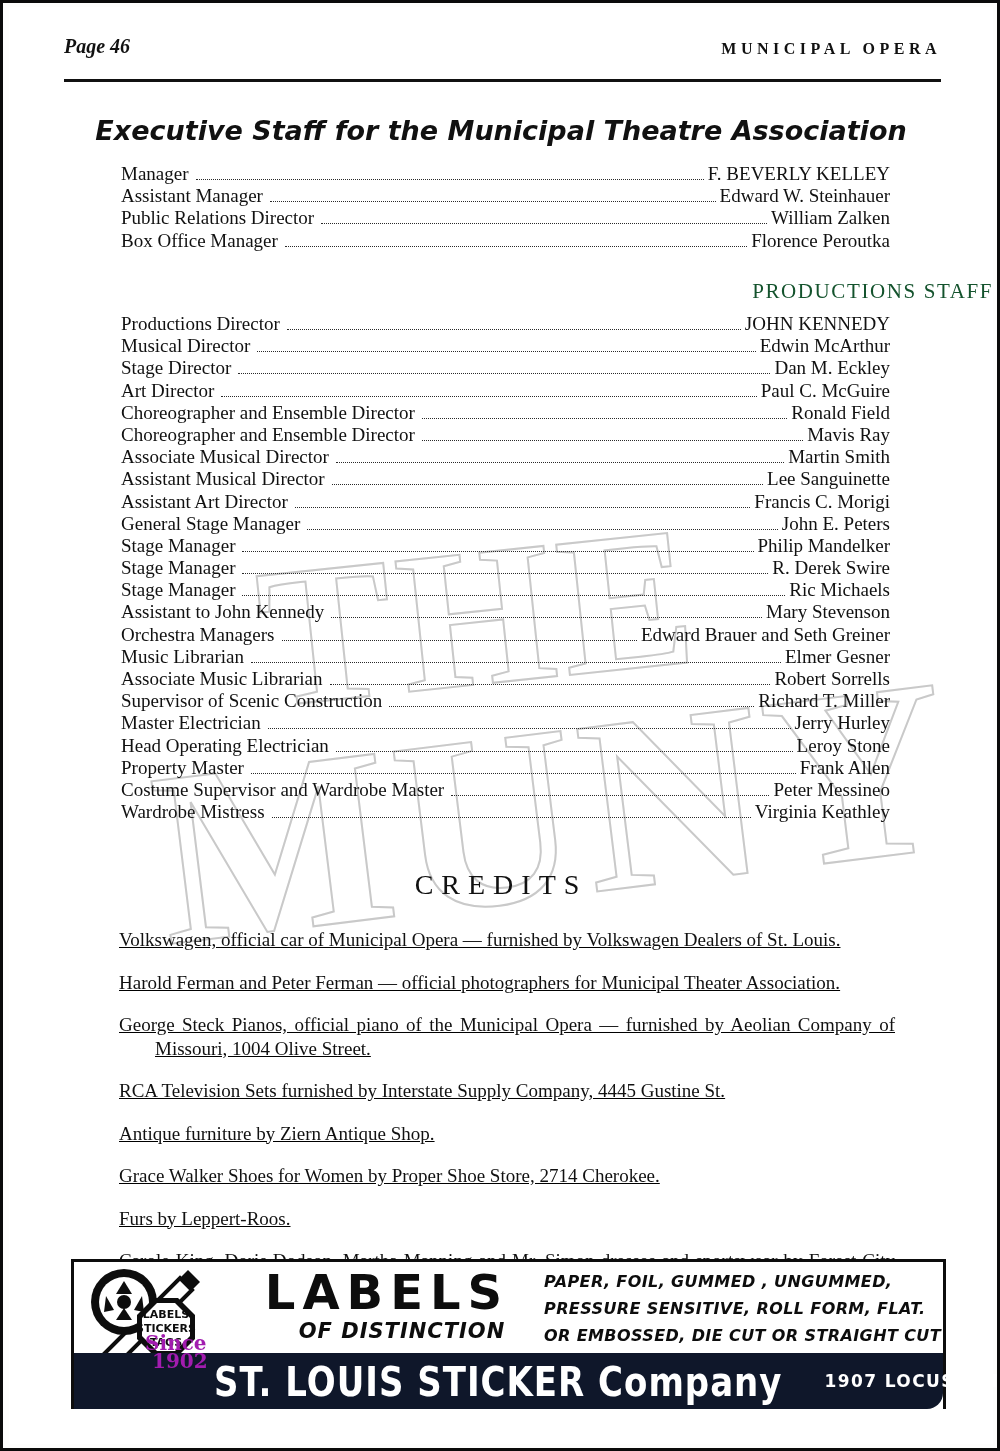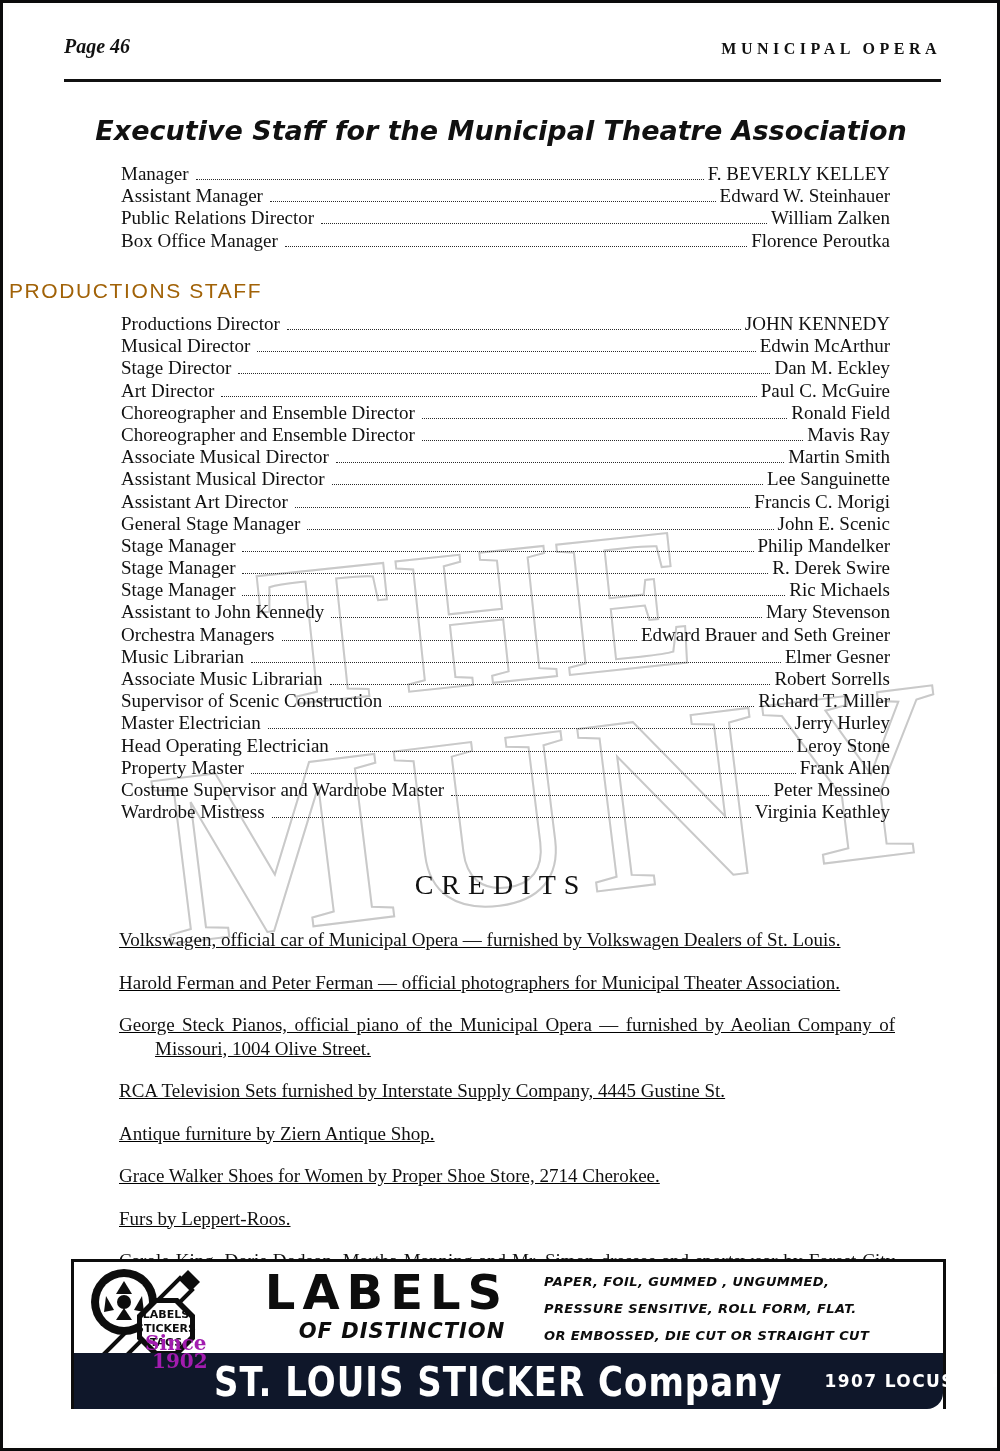--- a/index.html
+++ b/index.html
@@ -106,25 +106,25 @@
     font-size: 27px;
     color: #111;
     letter-spacing: 0px;
   }
   .prod-title {
     position: absolute;
     z-index: 2;
     left: 0;
     right: 0;
     top: 272px;
-    text-align: left;
+    text-align: right;
     font-size: 21px;
     letter-spacing: 1.6px;
-    color: #a16207;
-    font-family: Liberation Sans, sans-serif;
+    color: #14532d;
+    font-family: Liberation Serif, serif;
   }
   .credits-title {
     position: absolute;
     z-index: 2;
     left: 0;
     right: 0;
     top: 862px;
     text-align: center;
     font-size: 28px;
     letter-spacing: 8px;
@@ -245,21 +245,21 @@
   .ad-taglines {
     position: absolute;
     left: 470px;
     top: 6px;
     right: 8px;
   }
   .ad-tag {
     font-family: "DejaVu Sans", sans-serif;
     font-style: italic;
     font-weight: 700;
-    font-size: 13px;
+    font-size: 16px;
     letter-spacing: 0.4px;
     color: #0d0d0d;
     line-height: 27px;
     white-space: nowrap;
   }
   .ad-band {
     position: absolute;
     left: 0;
     right: 0;
     bottom: 0;
@@ -393,21 +393,21 @@
           <span class="person">Lee Sanguinette</span>
         </div>
         <div class="staff-row">
           <span class="role">Assistant Art Director</span>
           <span class="leader"></span>
           <span class="person">Francis C. Morigi</span>
         </div>
         <div class="staff-row">
           <span class="role">General Stage Manager</span>
           <span class="leader"></span>
-          <span class="person">John E. Scenic</span>
+          <span class="person">John E. Peters</span>
         </div>
         <div class="staff-row">
           <span class="role">Stage Manager</span>
           <span class="leader"></span>
           <span class="person">Philip Mandelker</span>
         </div>
         <div class="staff-row">
           <span class="role">Stage Manager</span>
           <span class="leader"></span>
           <span class="person">R. Derek Swire</span>

